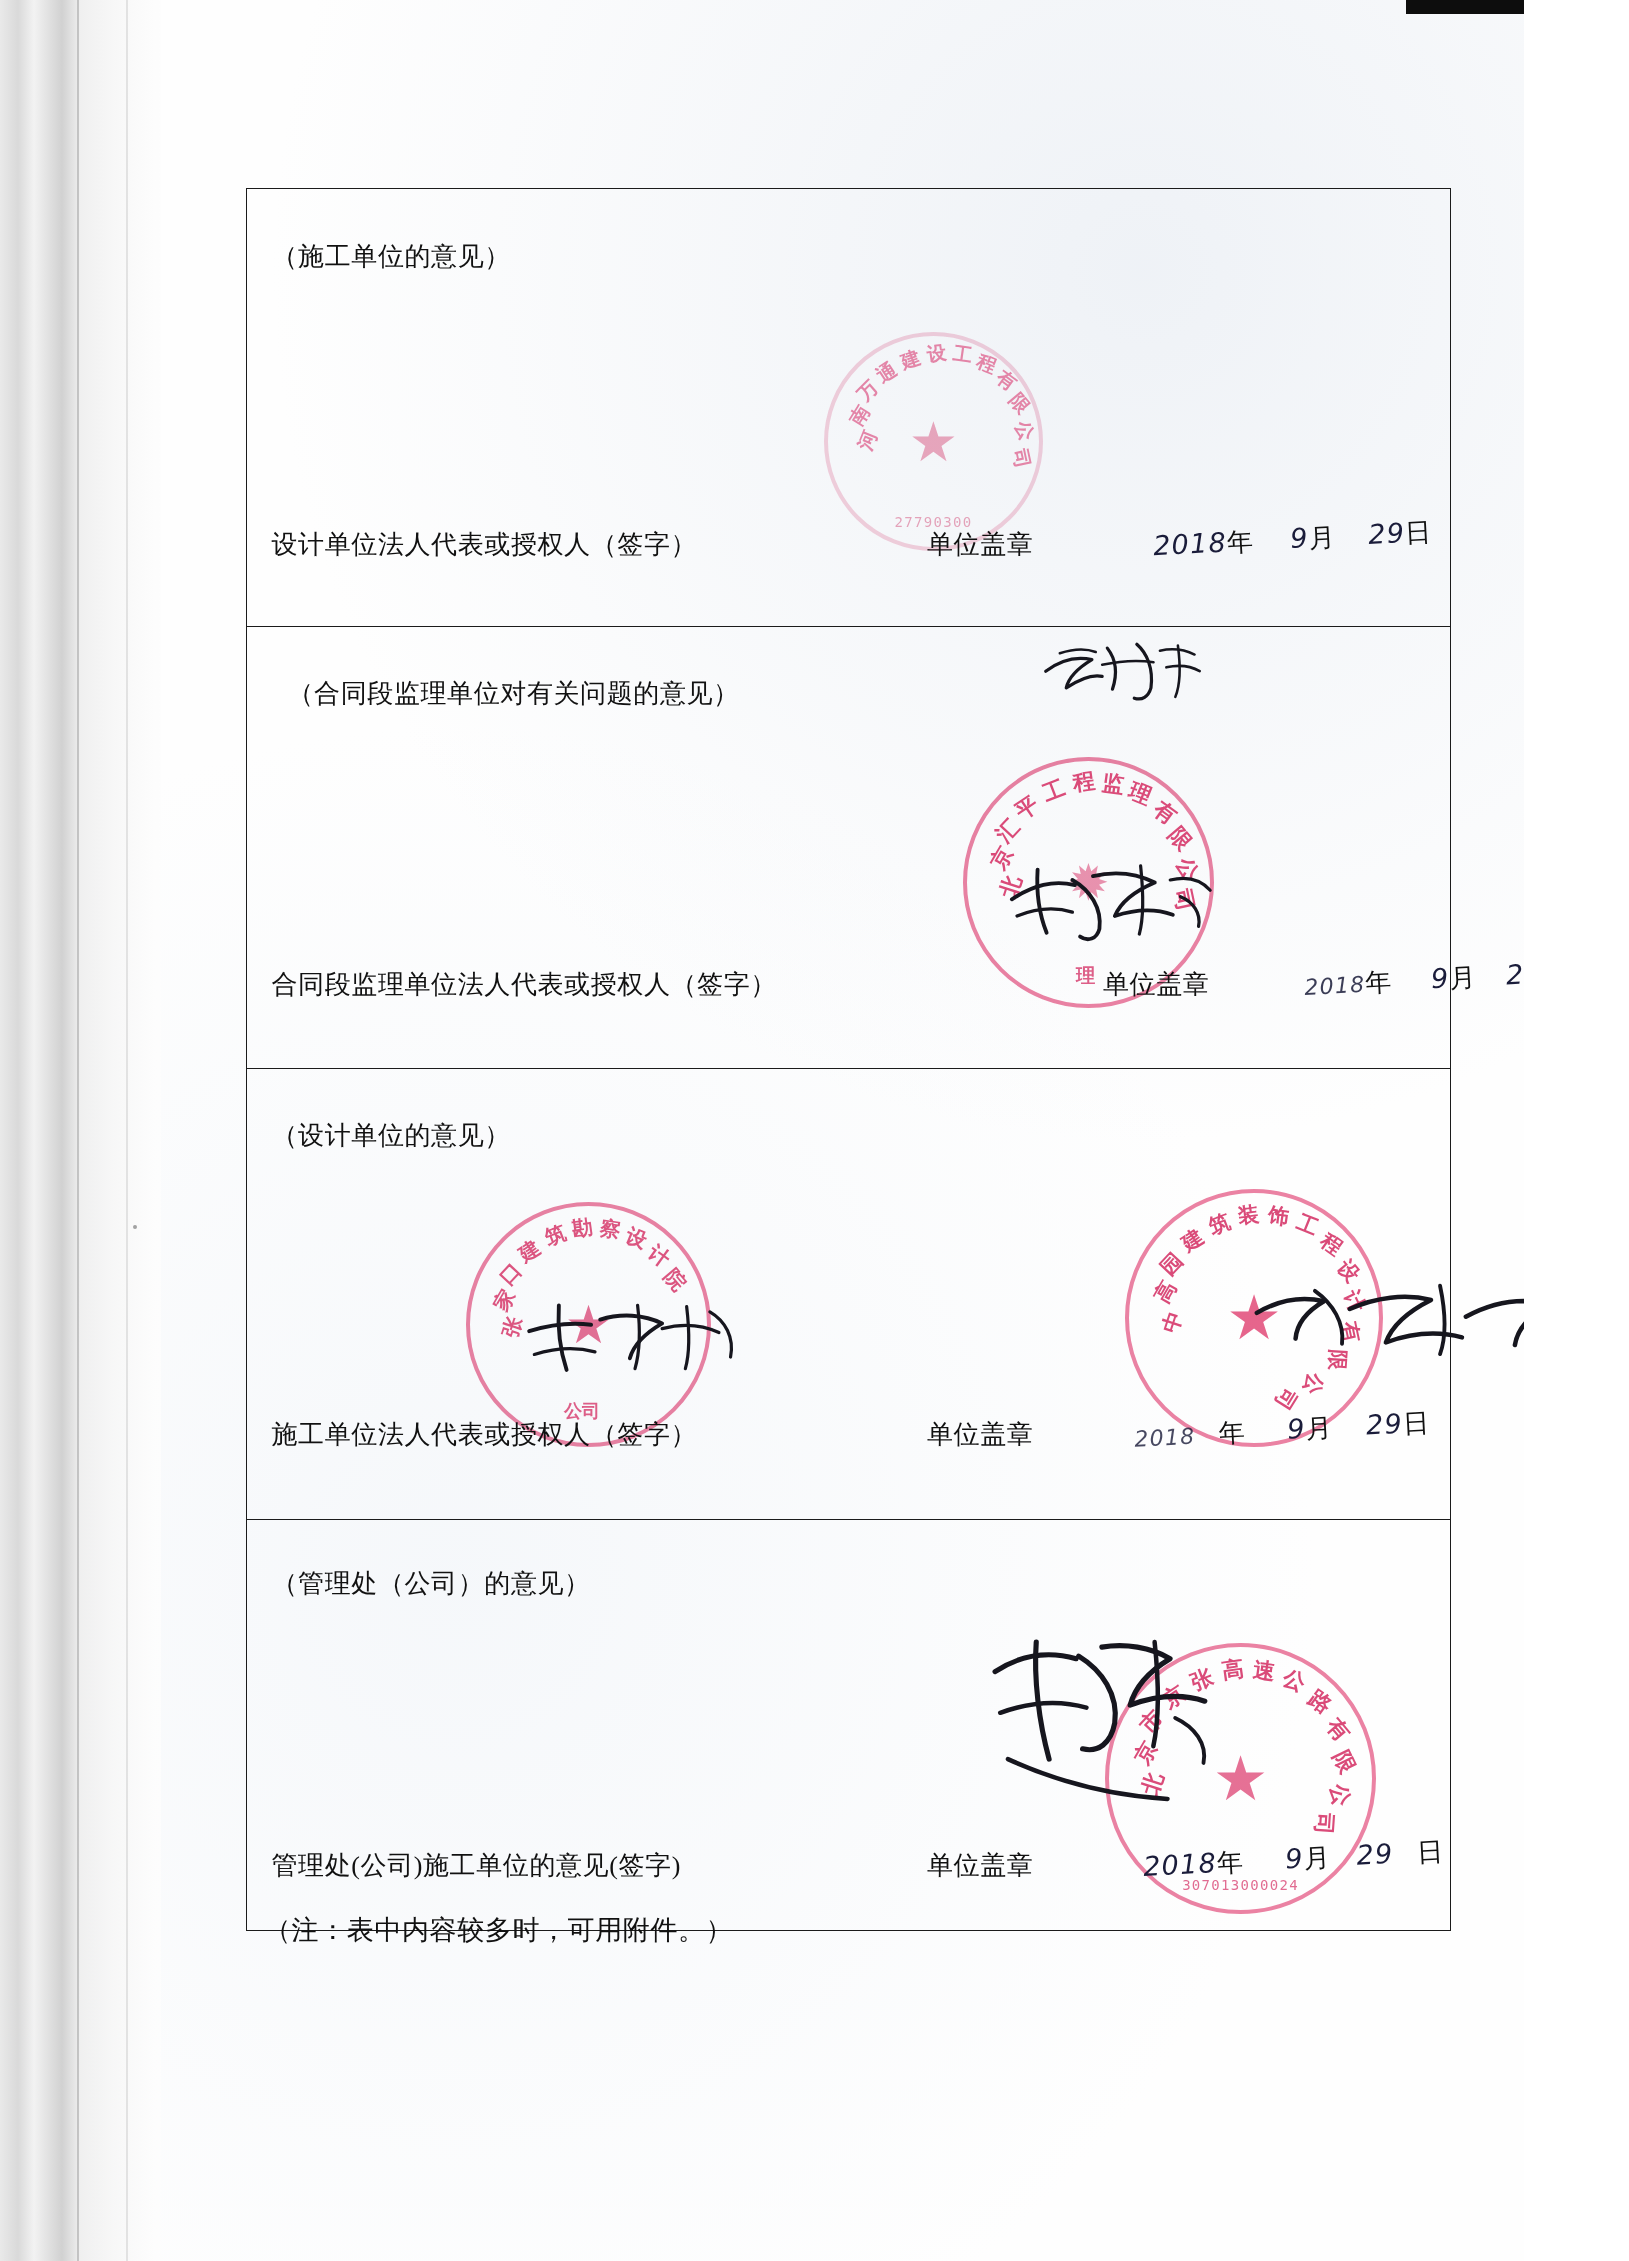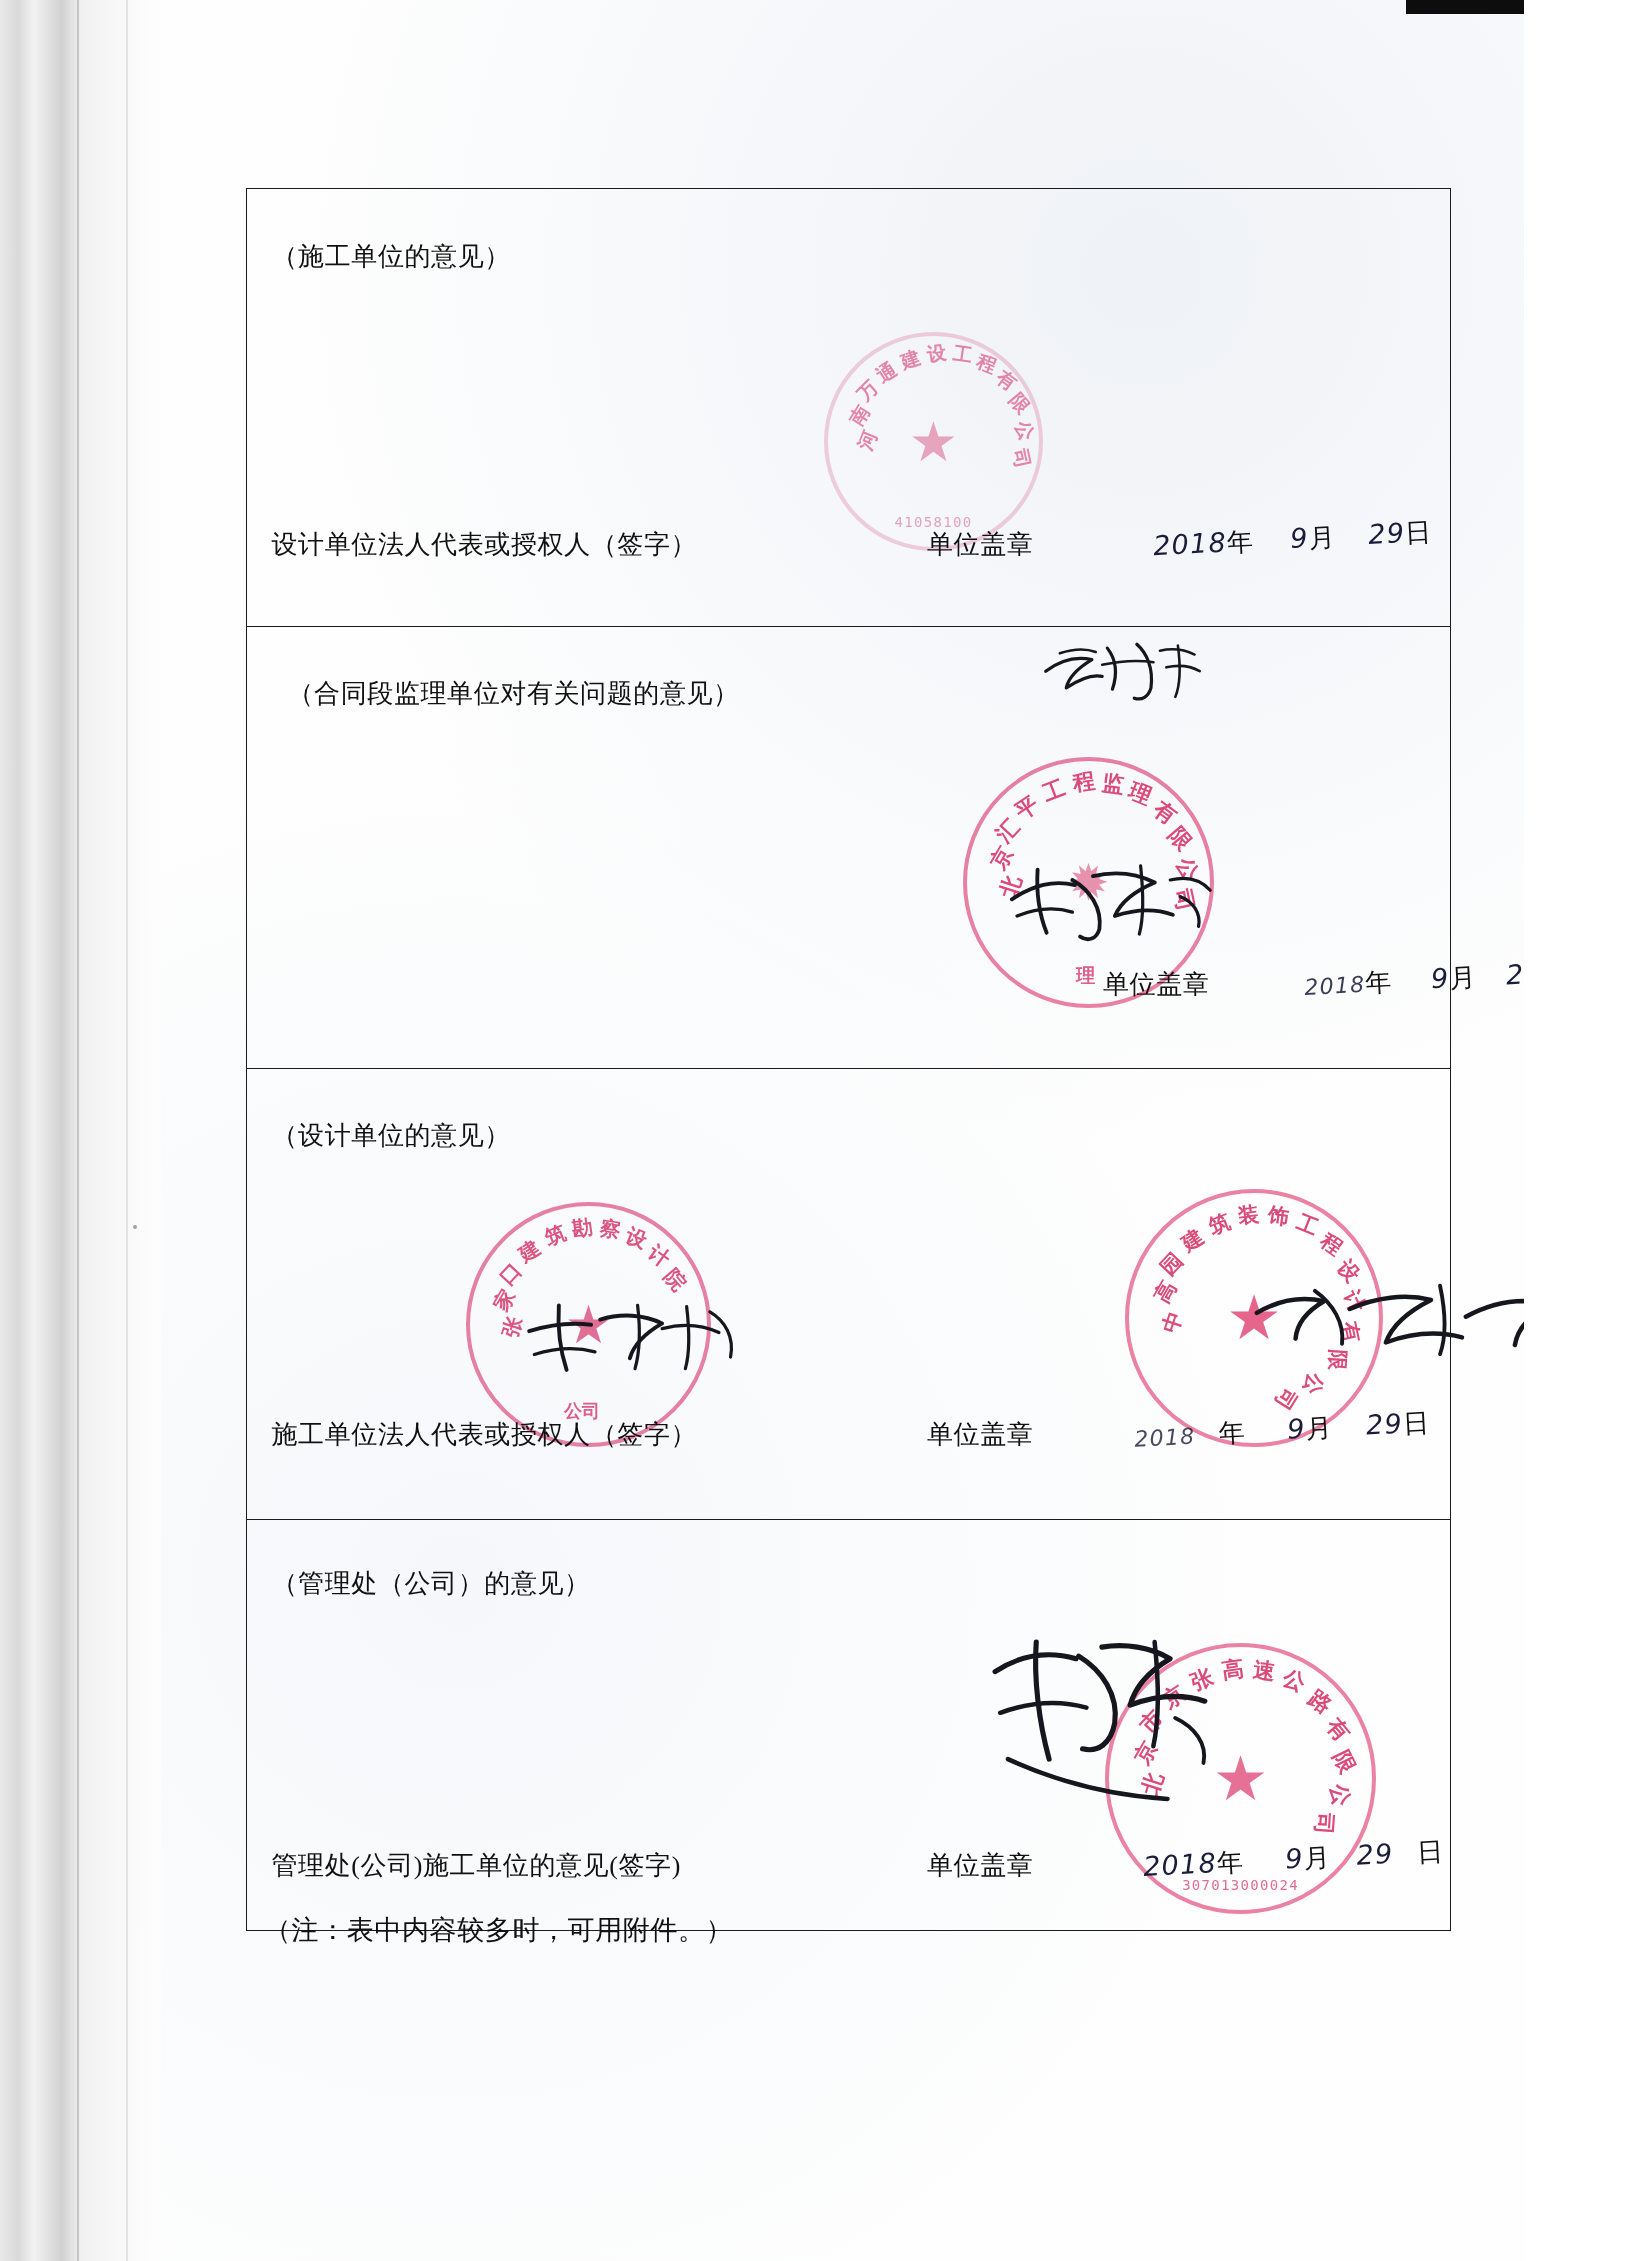--- a/index.html
+++ b/index.html
@@ -233,21 +233,21 @@
   <div class="table">
 
     <div class="row" style="height:438px;">
       <div class="row-title" style="top:50px;">（施工单位的意见）</div>
 
       <div class="seal faint" style="left:577px; top:143px; width:219px; height:219px;">
         <div class="ring-text">
           <span style="transform: rotate(-118deg) translate(-50%,0) rotate(0deg); transform-origin:center;"></span>
         </div>
         <div class="star">★</div>
-        <div class="bottom-code">41058100</div>
+        <div class="bottom-code">27790300</div>
       </div>
 
       <div style="position:absolute;left:577px;top:143px;width:219px;height:219px;">
         <span style="position:absolute;left:34px;top:95px;font-size:19.3px;font-weight:bold;color:rgba(222,95,140,.75);transform:rotate(-68deg);">河</span>
         <span style="position:absolute;left:26px;top:70px;font-size:19.3px;font-weight:bold;color:rgba(222,95,140,.75);transform:rotate(-58deg);">南</span>
         <span style="position:absolute;left:34px;top:45px;font-size:19.3px;font-weight:bold;color:rgba(222,95,140,.75);transform:rotate(-45deg);">万</span>
         <span style="position:absolute;left:53px;top:27px;font-size:19.3px;font-weight:bold;color:rgba(222,95,140,.75);transform:rotate(-33deg);">通</span>
         <span style="position:absolute;left:77px;top:14px;font-size:19.3px;font-weight:bold;color:rgba(222,95,140,.75);transform:rotate(-20deg);">建</span>
         <span style="position:absolute;left:103px;top:7.7px;font-size:19.3px;font-weight:bold;color:rgba(222,95,140,.75);transform:rotate(-8deg);">设</span>
         <span style="position:absolute;left:129px;top:9px;font-size:19.3px;font-weight:bold;color:rgba(222,95,140,.75);transform:rotate(8deg);">工</span>
@@ -311,20 +311,21 @@
           <path d="M46,24 C44,56 48,92 60,122" stroke-width="6"></path>
           <path d="M14,96 C44,84 74,82 100,90" stroke-width="5"></path>
           <path d="M100,40 C128,56 146,84 142,116 C138,132 124,136 112,128" stroke-width="6"></path>
           <path d="M132,34 C166,26 200,30 228,44 C200,56 176,72 166,96 C196,86 228,84 256,94" stroke-width="6"></path>
           <path d="M206,18 C210,56 212,94 204,124" stroke-width="5"></path>
           <path d="M252,40 C278,34 300,40 314,56" stroke-width="5"></path>
           <path d="M268,66 C288,74 300,92 296,112" stroke-width="5"></path>
         </svg>
       </div>
 
+      <div class="sig-line" style="top:340px;">合同段监理单位法人代表或授权人（签字）</div>
       <div class="seal-label" style="left:856px; top:340px;">单位盖章</div>
 
       <div class="hand hand-date" style="left:1057px; top:335px;">
         <span class="hand-num" style="font-size:22px;opacity:.85;">2018</span><span class="unit-char">年</span>
         <span style="display:inline-block;width:19.3px;"></span>
         <span class="hand-num">9</span><span class="unit-char">月</span>
         <span style="display:inline-block;width:10.3px;"></span>
         <span class="hand-num">29</span><span class="unit-char">日</span>
       </div>
     </div>

